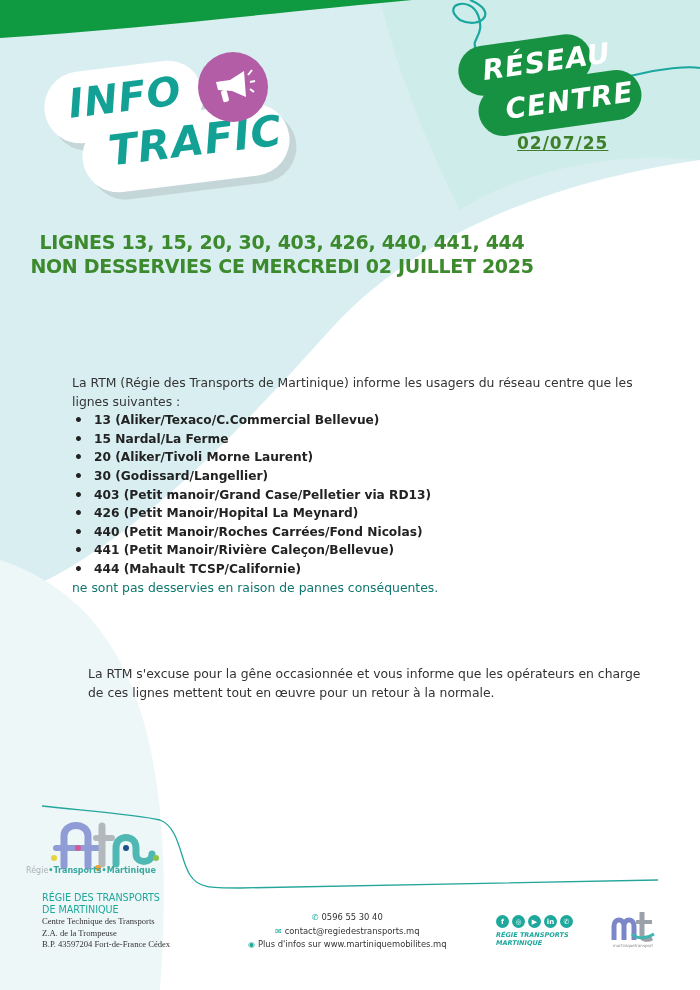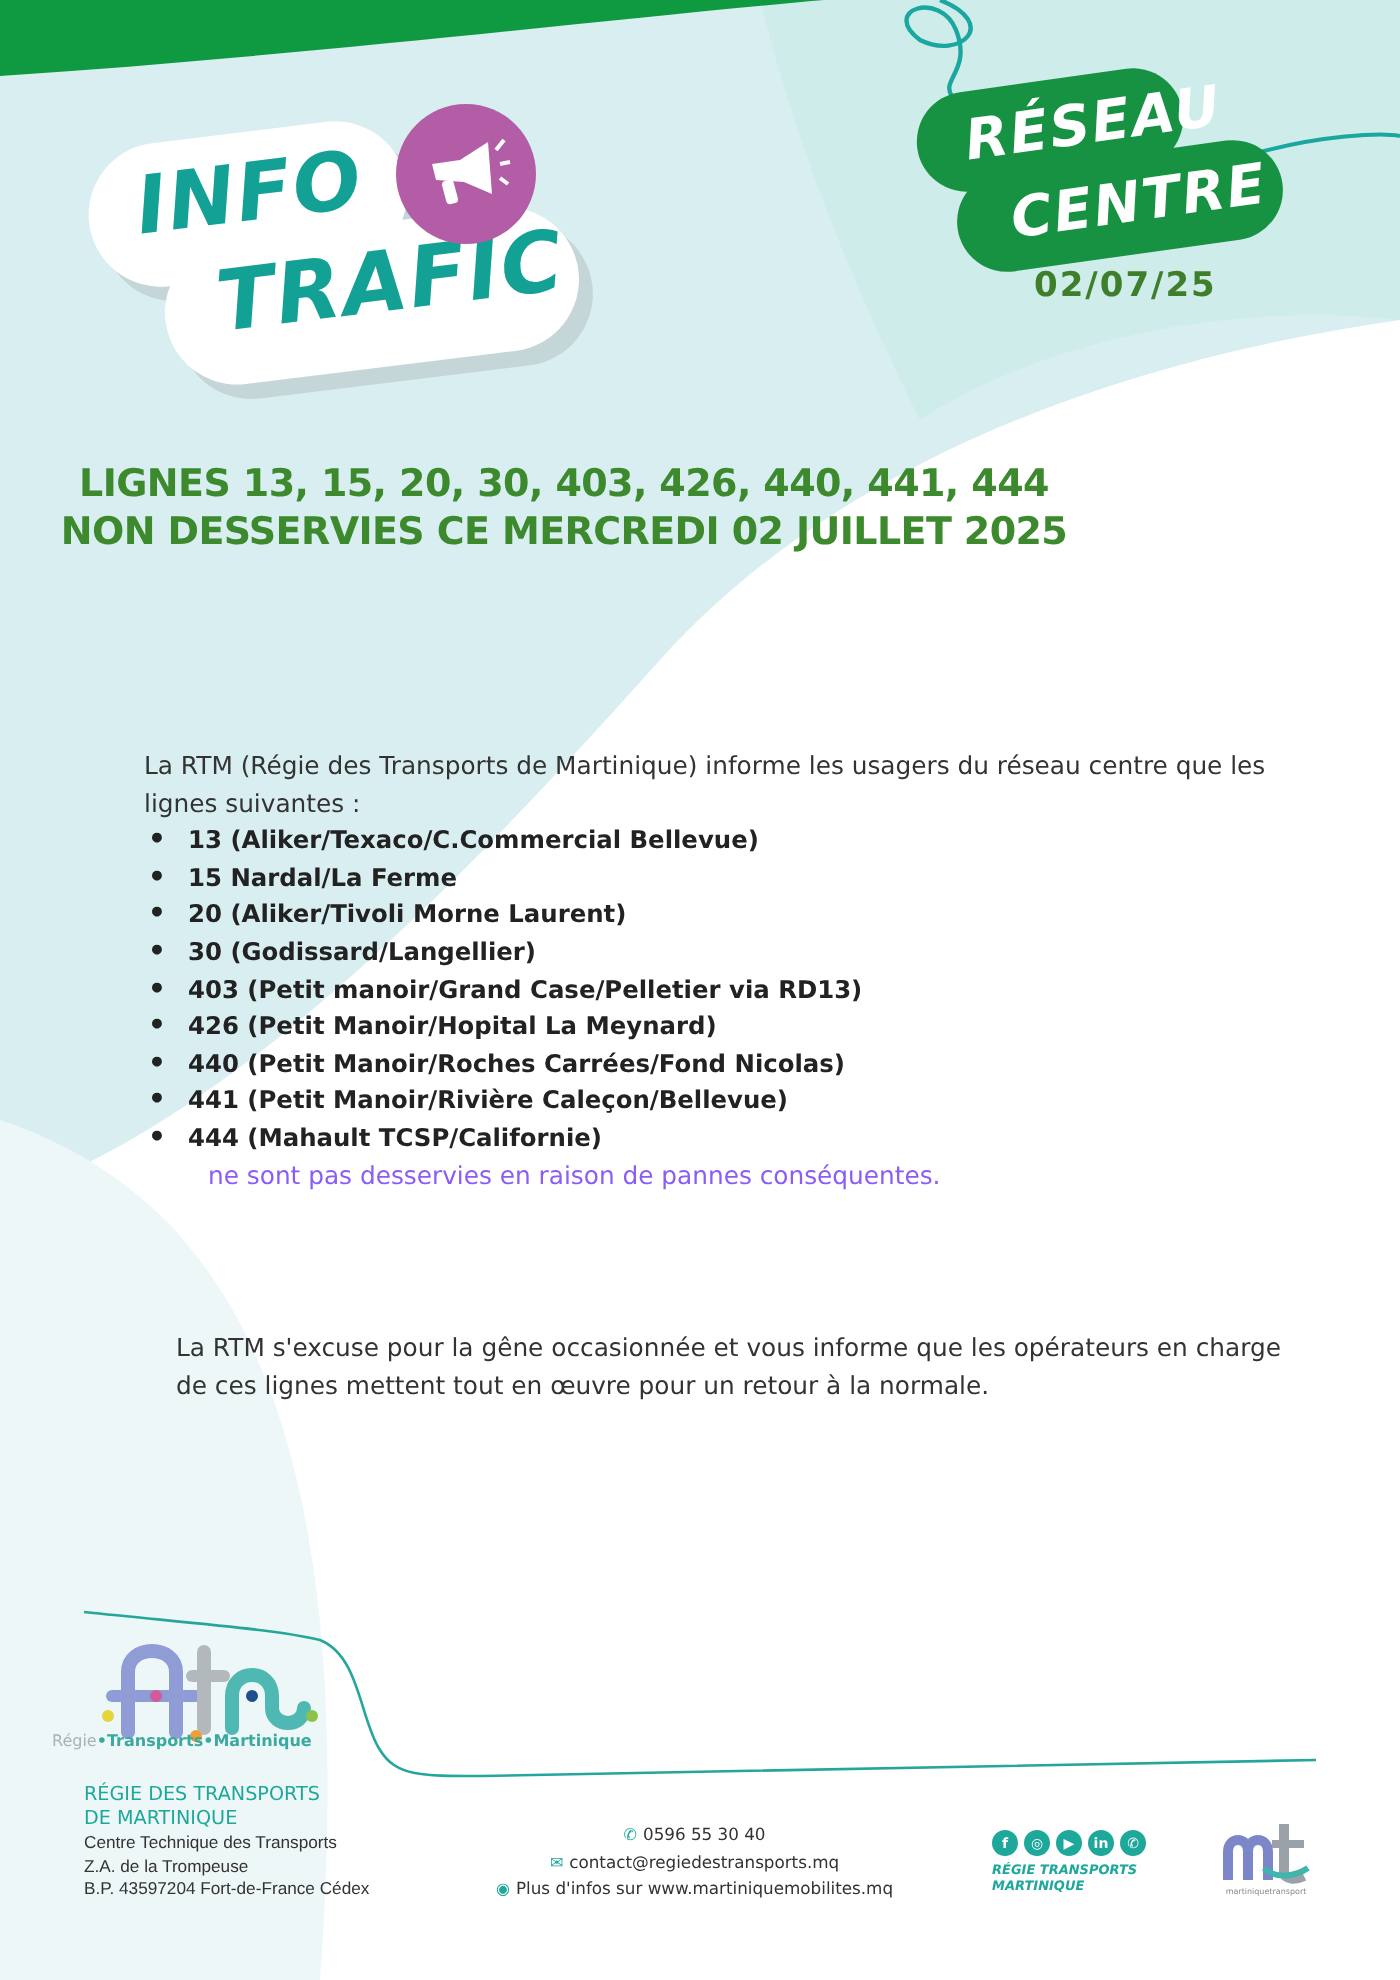--- a/index.html
+++ b/index.html
@@ -17,41 +17,41 @@
   .txt-trafic { left: 108px; top: 116px; font-size: 42px; transform: rotate(-7deg); }
   .megaphone { position: absolute; left: 198px; top: 52px; width: 70px; height: 70px; border-radius: 50%; background: #b25da6; display: flex; align-items: center; justify-content: center; }
 
   
   .rc-pill { position: absolute; background: #169242; border-radius: 30px; }
   .rc-1 { left: 458px; top: 40px; width: 134px; height: 50px; transform: rotate(-8deg); }
   .rc-2 { left: 478px; top: 78px; width: 164px; height: 50px; transform: rotate(-8deg); }
   .rc-text { position: absolute; color: #ffffff; font-family: "DejaVu Sans", sans-serif; font-weight: bold; font-style: italic; font-size: 28px; letter-spacing: 1px; }
   .rc-t1 { left: 482px; top: 45px; transform: rotate(-8deg); }
   .rc-t2 { left: 505px; top: 84px; transform: rotate(-8deg); }
-  .rc-date { position: absolute; left: 517px; top: 133px; font-family: "DejaVu Sans", sans-serif; font-weight: bold; font-size: 17px; color: #3f7f2c; letter-spacing: 1px; }
+  .rc-date { position: absolute; left: 517px; top: 133px; font-family: "DejaVu Sans", sans-serif; font-weight: bold; font-size: 17px; color: #3f7f2c; letter-spacing: 1px; text-decoration: underline; }
 
   
   .headline { position: absolute; left: 0; top: 230px; width: 564px; text-align: center; font-family: "DejaVu Sans", sans-serif; font-weight: bold; color: #3c8a2d; font-size: 19px; line-height: 24px; letter-spacing: -0.3px; }
 
   
   .body-text { position: absolute; left: 72px; top: 374px; width: 600px; font-family: "DejaVu Sans", sans-serif; font-size: 12.4px; color: #2a2a2a; line-height: 18.6px; }
   .intro { font-weight: normal; color: #333; }
   ul.lines { list-style: none; }
   ul.lines li { position: relative; padding-left: 22px; font-weight: bold; color: #222; font-size: 12.2px; }
   ul.lines li .bullet { position: absolute; left: 2px; top: 0; font-size: 14px; }
-  .outro { color: #8b5cf6; margin-left: 32px; }
+  .outro { color: #0f766e; }
 
   .apology { position: absolute; left: 88px; top: 665px; width: 560px; font-family: "DejaVu Sans", sans-serif; font-size: 12.4px; color: #333; line-height: 18.6px; }
 
   
   .rtm-logo { position: absolute; left: 40px; top: 818px; width: 130px; height: 60px; }
   .rtm-tag { position: absolute; left: 26px; top: 866px; font-size: 8px; color: #3aa9a0; font-family: "DejaVu Sans", sans-serif; font-weight: bold; }
   .rtm-tag .grey { color: #a9b1b6; font-weight: normal; }
   .org-name { position: absolute; left: 42px; top: 892px; font-family: "DejaVu Sans", sans-serif; font-weight: normal; color: #1ea79b; font-size: 9.6px; line-height: 11.5px; }
-  .org-addr { position: absolute; left: 42px; top: 916px; font-family: Liberation Sans, sans-serif; color: #333; font-size: 8.6px; line-height: 11.5px; }
+  .org-addr { position: absolute; left: 42px; top: 916px; font-family: Liberation Serif, serif; color: #333; font-size: 8.6px; line-height: 11.5px; }
   .contacts { position: absolute; left: 248px; top: 911px; font-family: "DejaVu Sans", sans-serif; color: #333; font-size: 8.4px; line-height: 12.5px; text-align: center; }
   .contacts .ci { color: #1ea79b; margin-right: 3px; font-size: 8px; }
   .social { position: absolute; left: 496px; top: 915px; display: flex; gap: 3px; }
   .social span { width: 13px; height: 13px; border-radius: 50%; background: #1ea79b; color: #fff; font-size: 7px; font-weight: bold; display: flex; align-items: center; justify-content: center; font-family: "DejaVu Sans", sans-serif; }
   .social-label { position: absolute; left: 496px; top: 931px; font-family: "DejaVu Sans", sans-serif; font-weight: bold; font-style: italic; color: #1ea79b; font-size: 6.5px; line-height: 8px; }
   .mt-logo { position: absolute; left: 608px; top: 908px; width: 50px; height: 40px; }
 </style>
 </head>
 <body>
 

